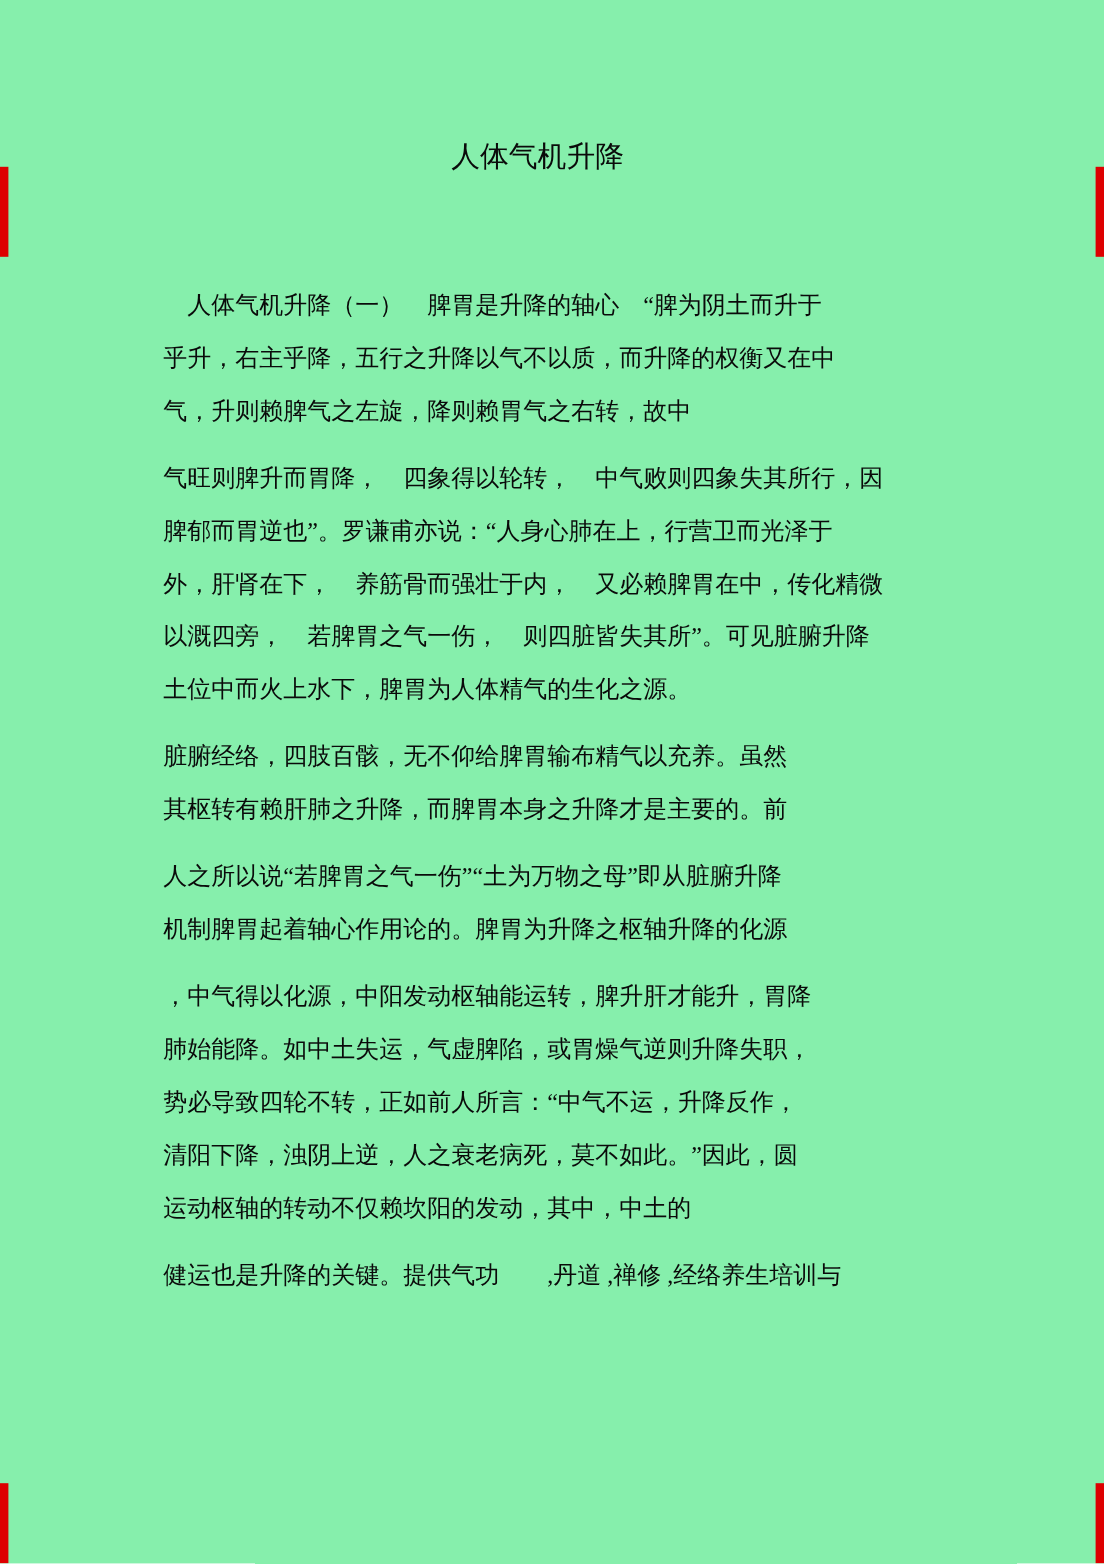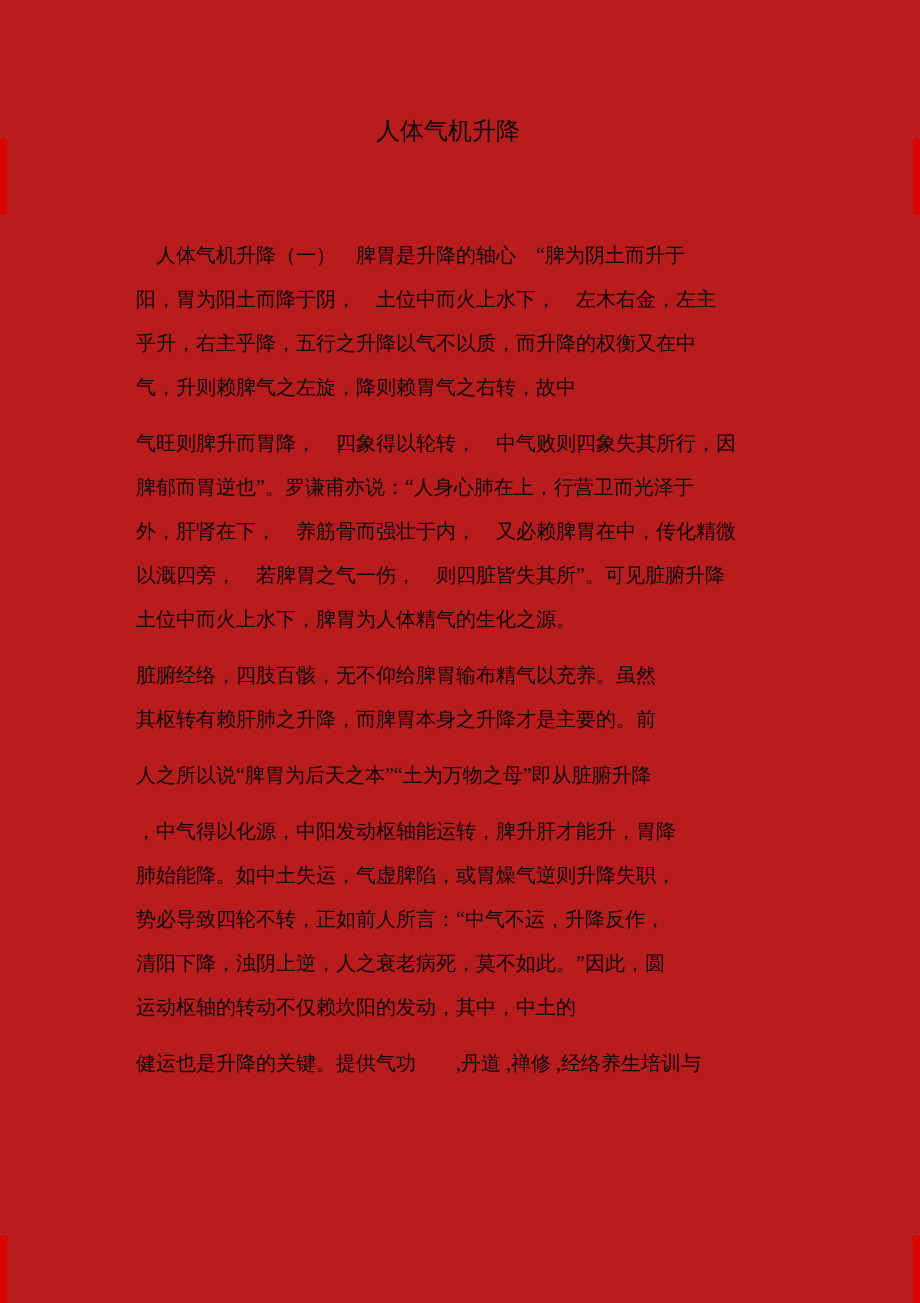--- a/index.html
+++ b/index.html
@@ -4,21 +4,21 @@
 <style>
   html, body {
     margin: 0;
     padding: 0;
     background: #ffffff;
   }
   .page {
     position: relative;
     width: 920px;
     height: 1303px;
-    background: #b91c1c;
+    background: #86efac;
     overflow: hidden;
     font-family: "Liberation Serif", "DejaVu Serif", serif;
     color: #0a0a0a;
   }
   .content {
     position: absolute;
     left: 136px;
     top: 109px;
     width: 690px;
   }
@@ -61,40 +61,40 @@
   <div class="edge-marker top right" style="background: rgb(221, 0, 0);"></div>
   <div class="edge-marker bottom left" style="background: rgb(221, 0, 0);"></div>
   <div class="edge-marker bottom right" style="background: rgb(221, 0, 0);"></div>
 
   <div class="content">
 
     <div class="doc-title">人体气机升降</div>
 
     <div class="paragraph">
       <div class="line">　人体气机升降（一）　脾胃是升降的轴心　“脾为阴土而升于</div>
-      <div class="line">阳，胃为阳土而降于阴，　土位中而火上水下，　左木右金，左主</div>
       <div class="line">乎升，右主乎降，五行之升降以气不以质，而升降的权衡又在中</div>
       <div class="line">气，升则赖脾气之左旋，降则赖胃气之右转，故中</div>
     </div>
 
     <div class="paragraph">
       <div class="line">气旺则脾升而胃降，　四象得以轮转，　中气败则四象失其所行，因</div>
       <div class="line">脾郁而胃逆也”。罗谦甫亦说：“人身心肺在上，行营卫而光泽于</div>
       <div class="line">外，肝肾在下，　养筋骨而强壮于内，　又必赖脾胃在中，传化精微</div>
       <div class="line">以溉四旁，　若脾胃之气一伤，　则四脏皆失其所”。可见脏腑升降</div>
       <div class="line">土位中而火上水下，脾胃为人体精气的生化之源。</div>
     </div>
 
     <div class="paragraph">
       <div class="line">脏腑经络，四肢百骸，无不仰给脾胃输布精气以充养。虽然</div>
       <div class="line">其枢转有赖肝肺之升降，而脾胃本身之升降才是主要的。前</div>
     </div>
 
     <div class="paragraph">
-      <div class="line">人之所以说“脾胃为后天之本”“土为万物之母”即从脏腑升降</div>
+      <div class="line">人之所以说“若脾胃之气一伤”“土为万物之母”即从脏腑升降</div>
+      <div class="line">机制脾胃起着轴心作用论的。脾胃为升降之枢轴升降的化源</div>
     </div>
 
     <div class="paragraph">
       <div class="line">，中气得以化源，中阳发动枢轴能运转，脾升肝才能升，胃降</div>
       <div class="line">肺始能降。如中土失运，气虚脾陷，或胃燥气逆则升降失职，</div>
       <div class="line">势必导致四轮不转，正如前人所言：“中气不运，升降反作，</div>
       <div class="line">清阳下降，浊阴上逆，人之衰老病死，莫不如此。”因此，圆</div>
       <div class="line">运动枢轴的转动不仅赖坎阳的发动，其中，中土的</div>
     </div>
 

